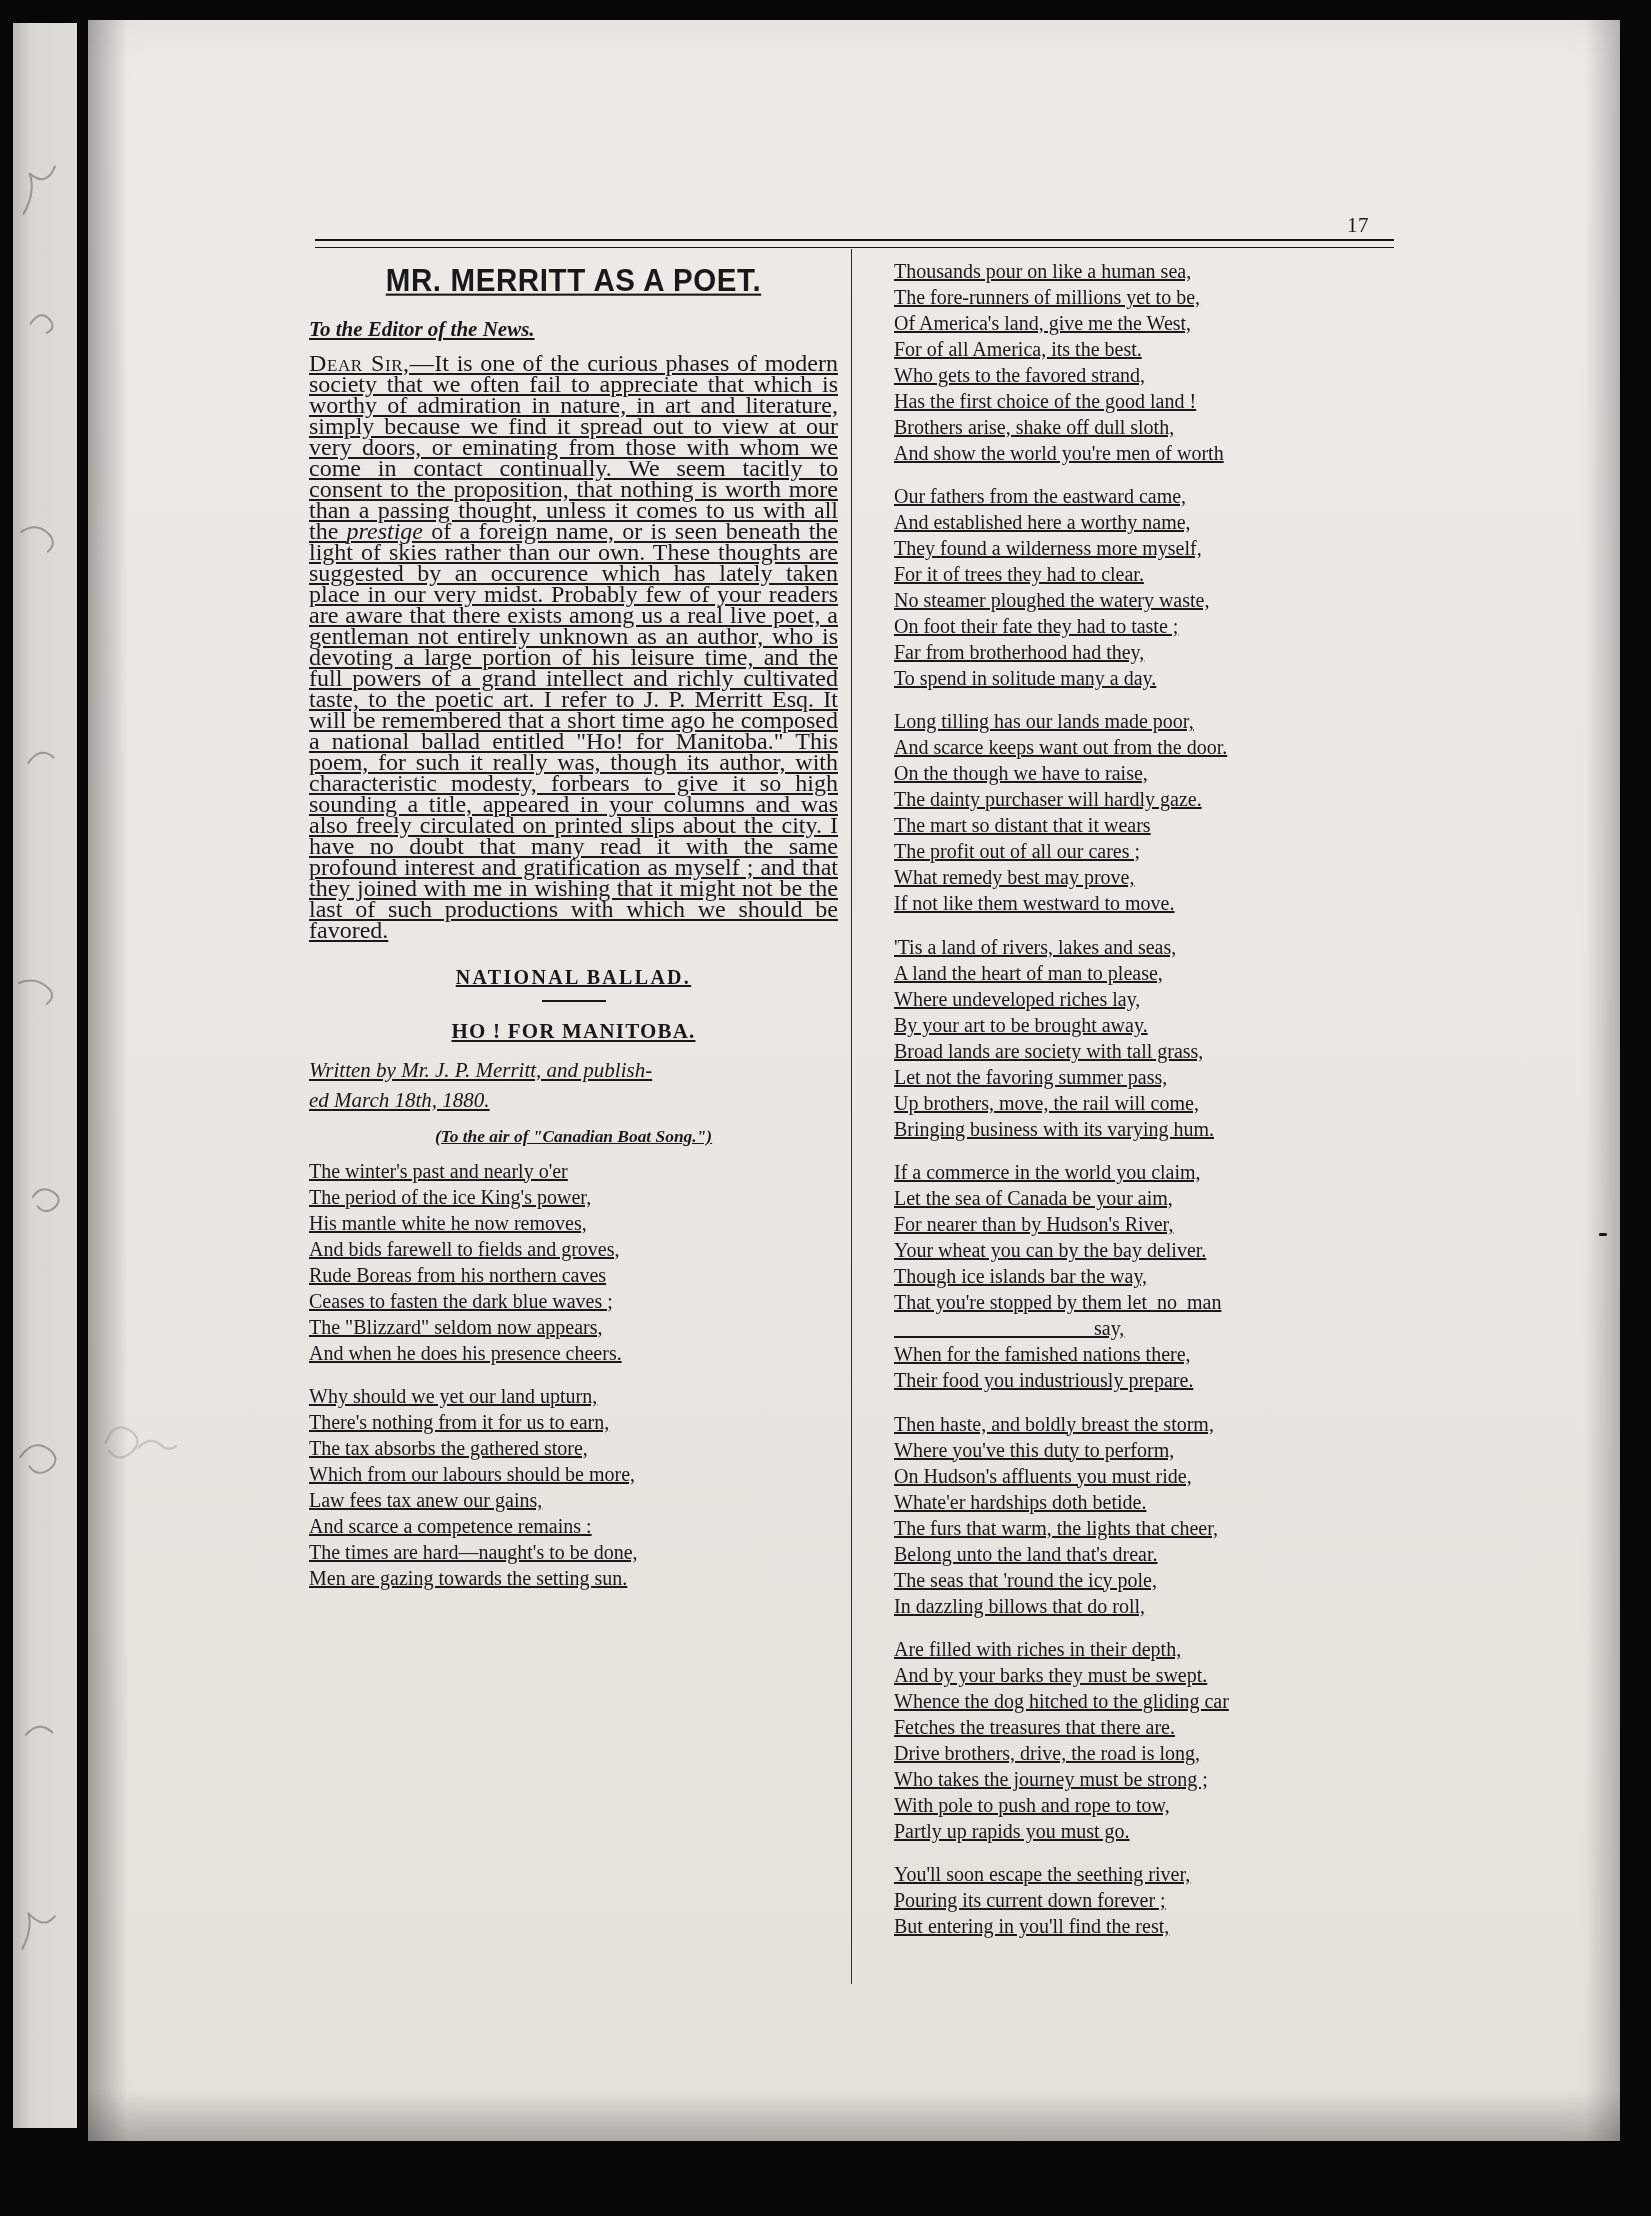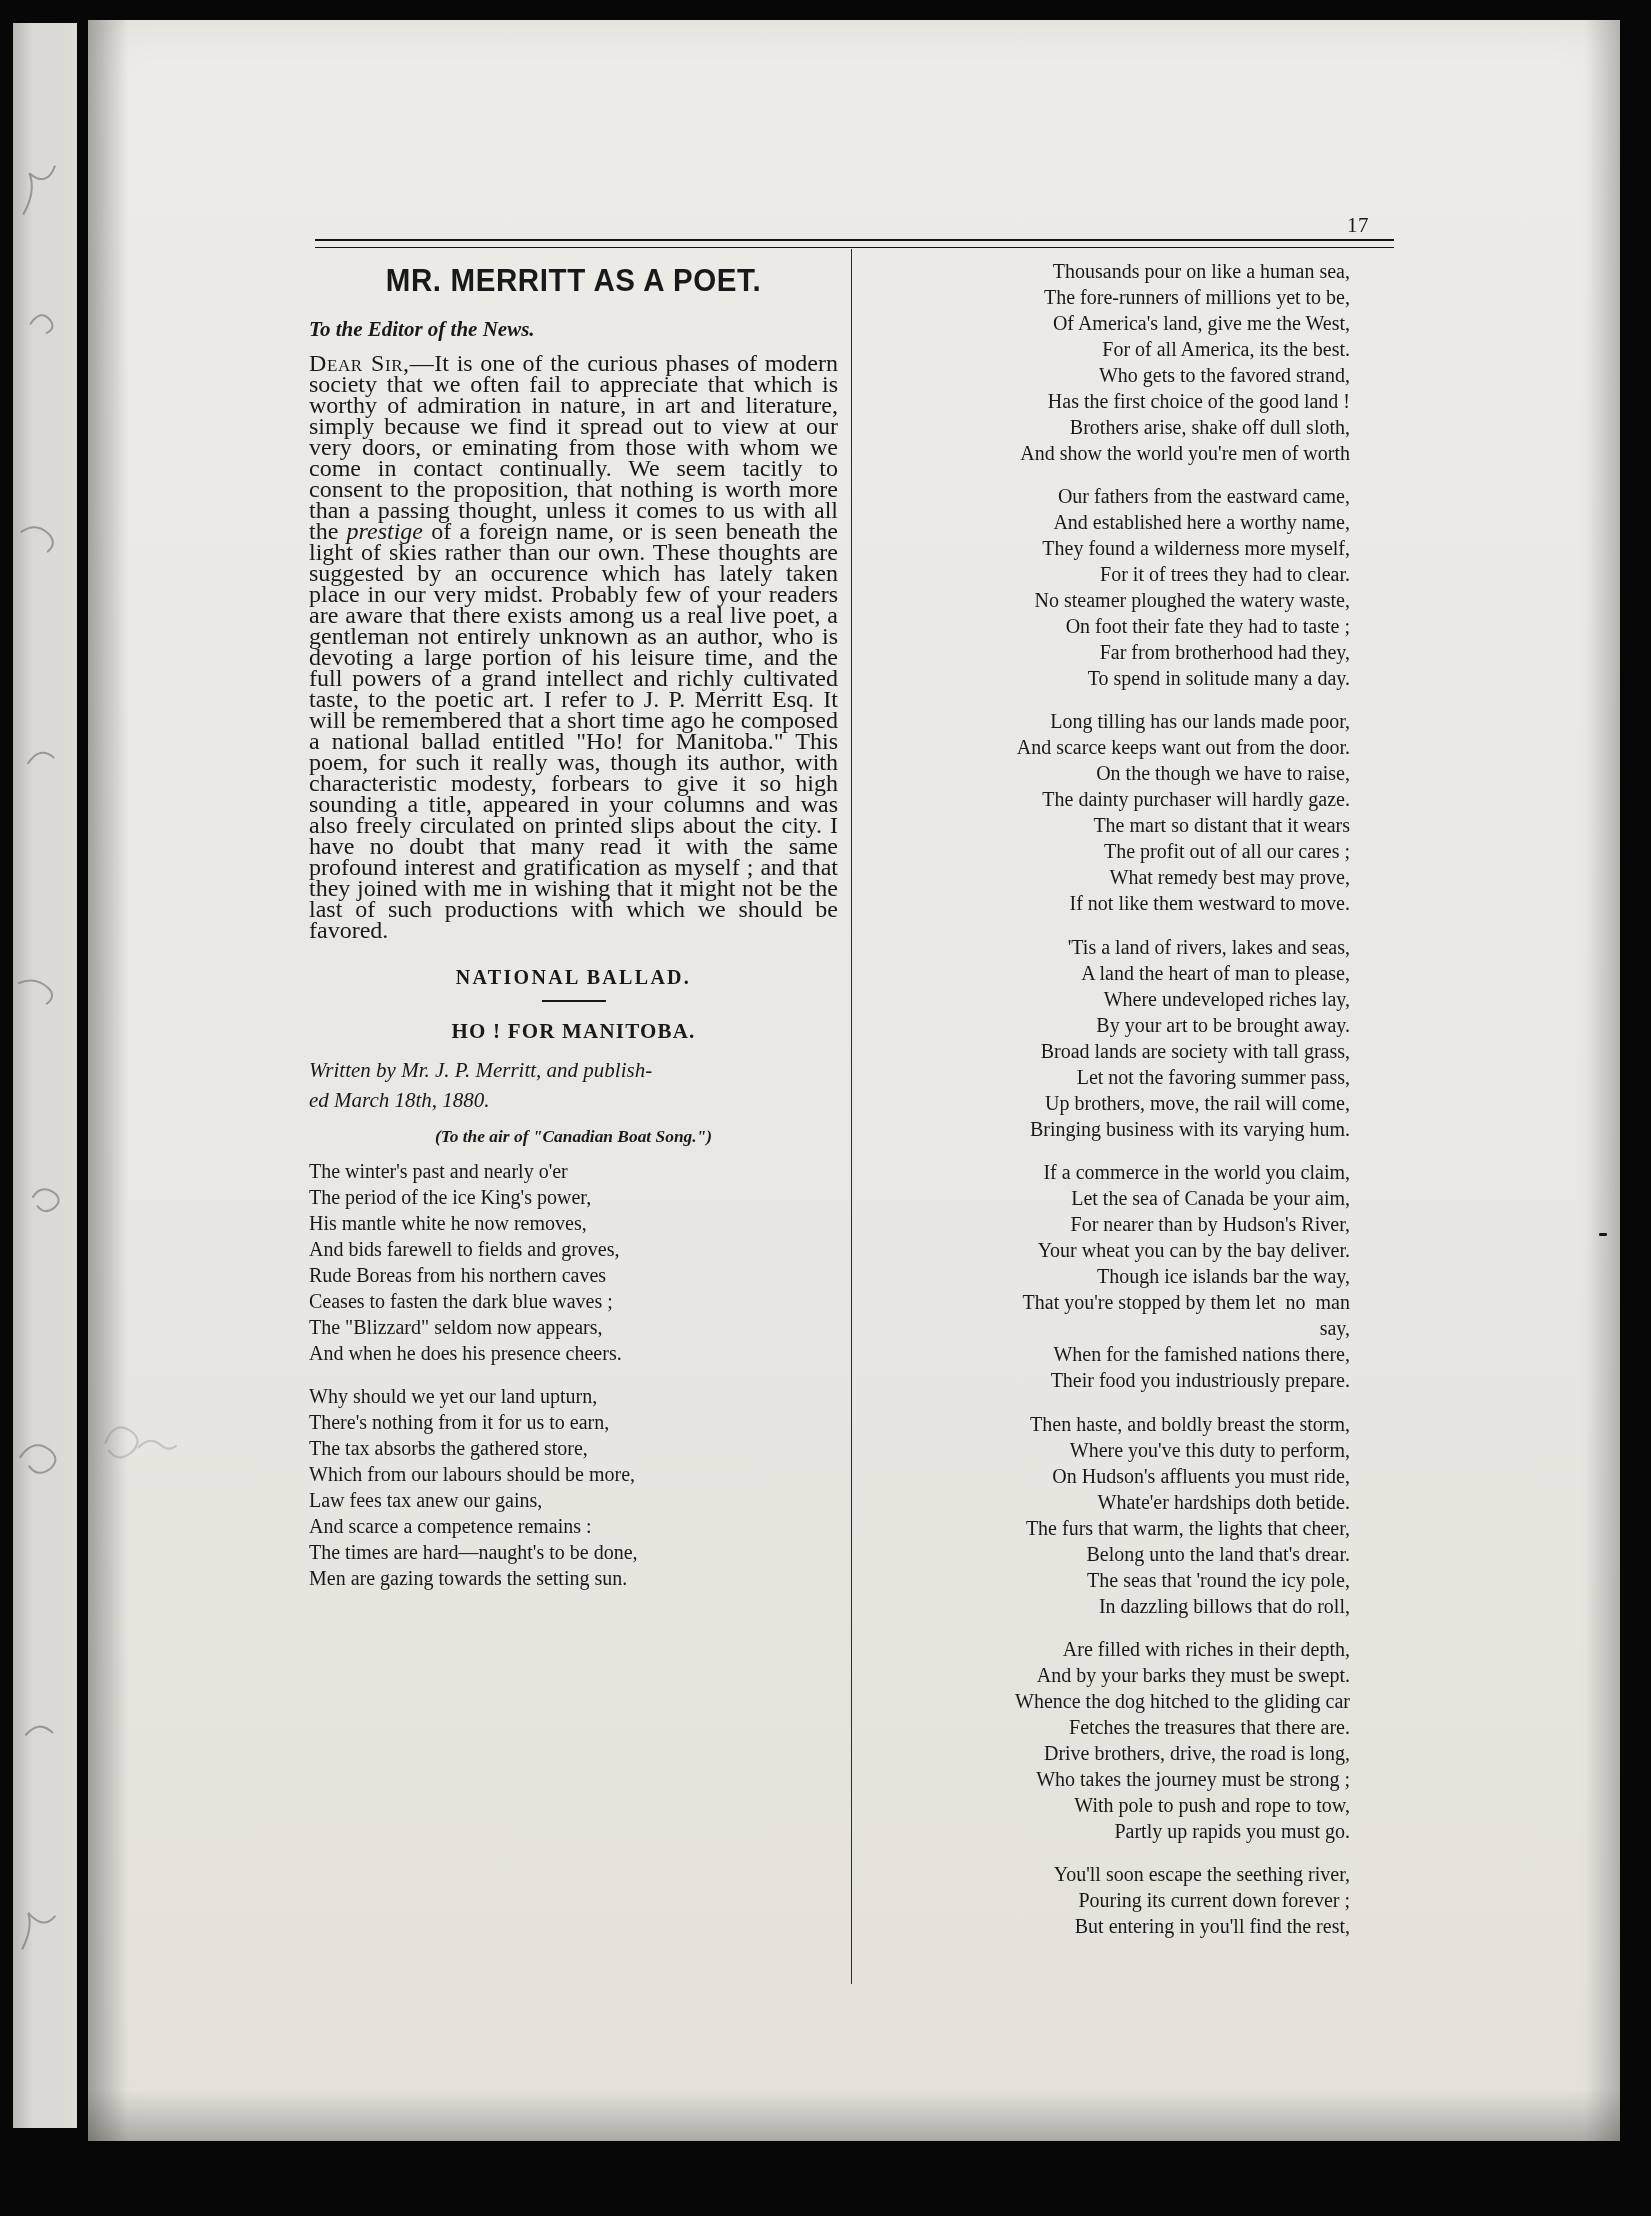--- a/index.html
+++ b/index.html
@@ -86,23 +86,23 @@
   .speck {
     position: absolute;
     left: 1511px;
     top: 1213px;
     width: 8px;
     height: 3.5px;
     background: #161616;
     border-radius: 1.2px;
   }
 
-  .col { position: absolute; }
+  .col { position: absolute; text-decoration: underline; }
   .col.left  { left: 221px;  top: 244px; width: 529px; }
-  .col.right { left: 739px; top: 238px; width: 523px; text-align: right; }
+  .col.right { left: 806px; top: 238px; width: 523px; }
 
   .article-title {
     margin: 0 0 19.7px 0;
     font-family: "Liberation Sans", sans-serif;
     font-weight: 800;
     font-size: 29.5px;
     letter-spacing: 0.6px;
     text-align: center;
     transform: scaleY(1.05);
   }

